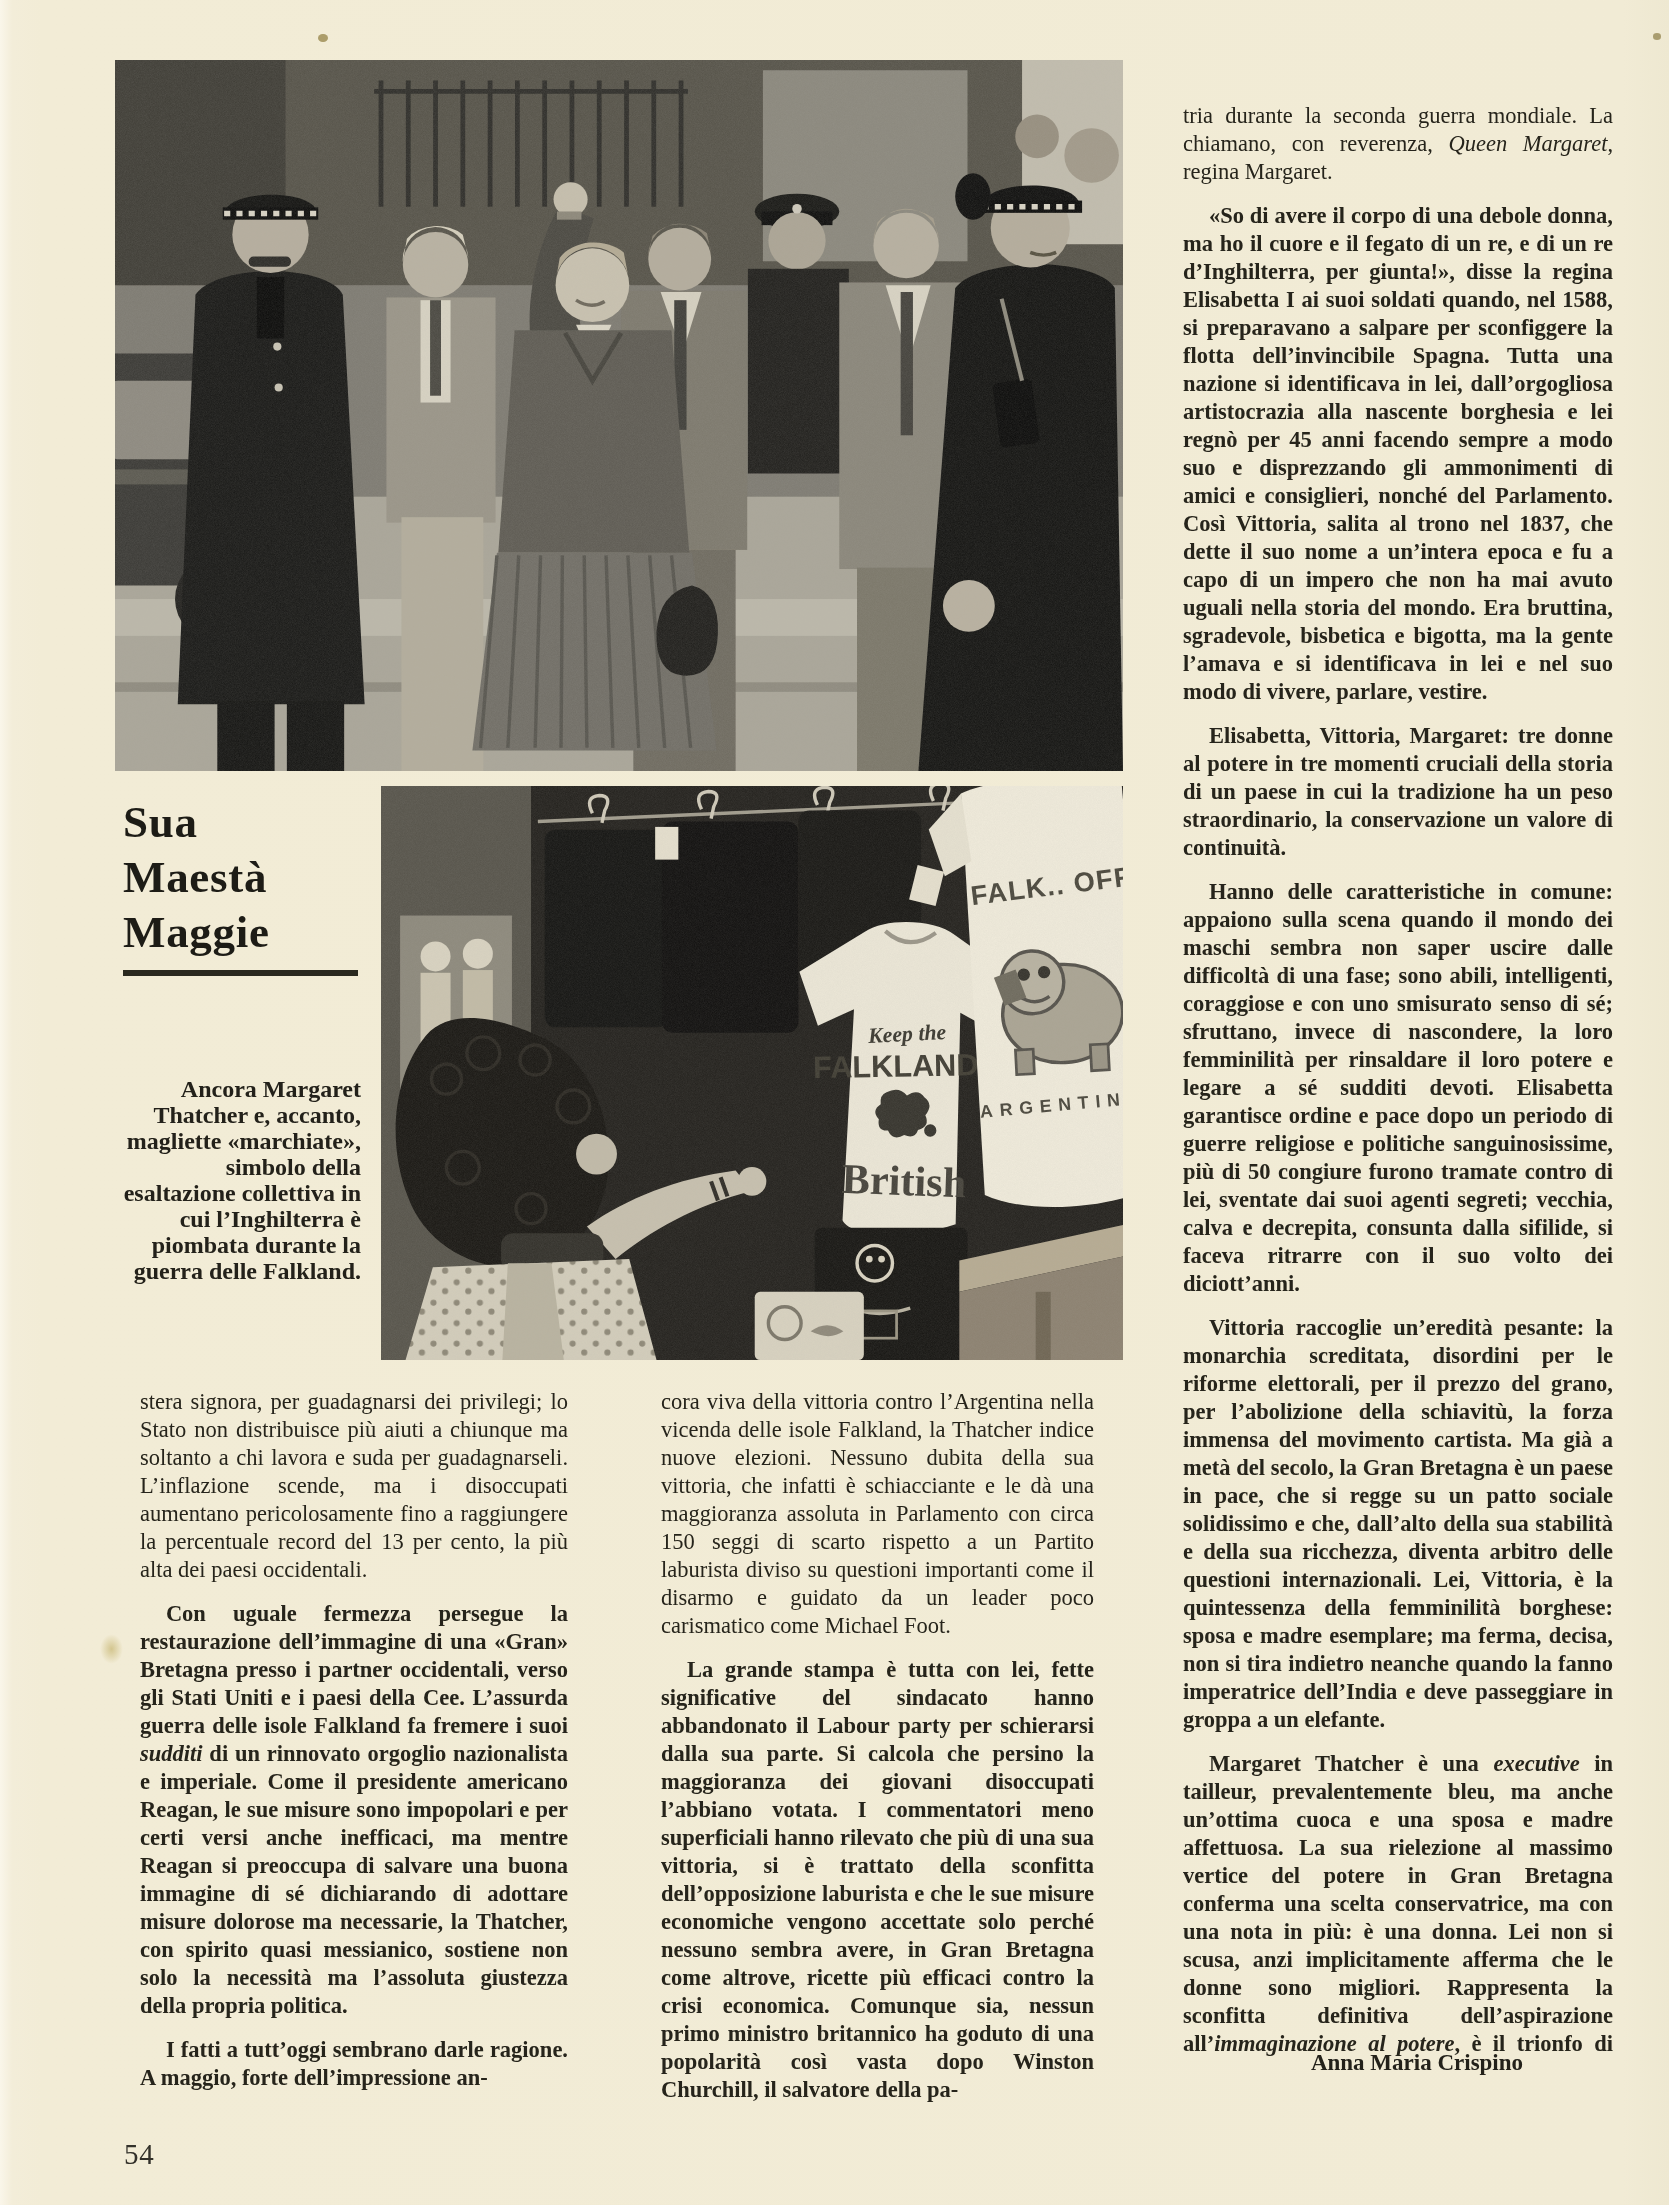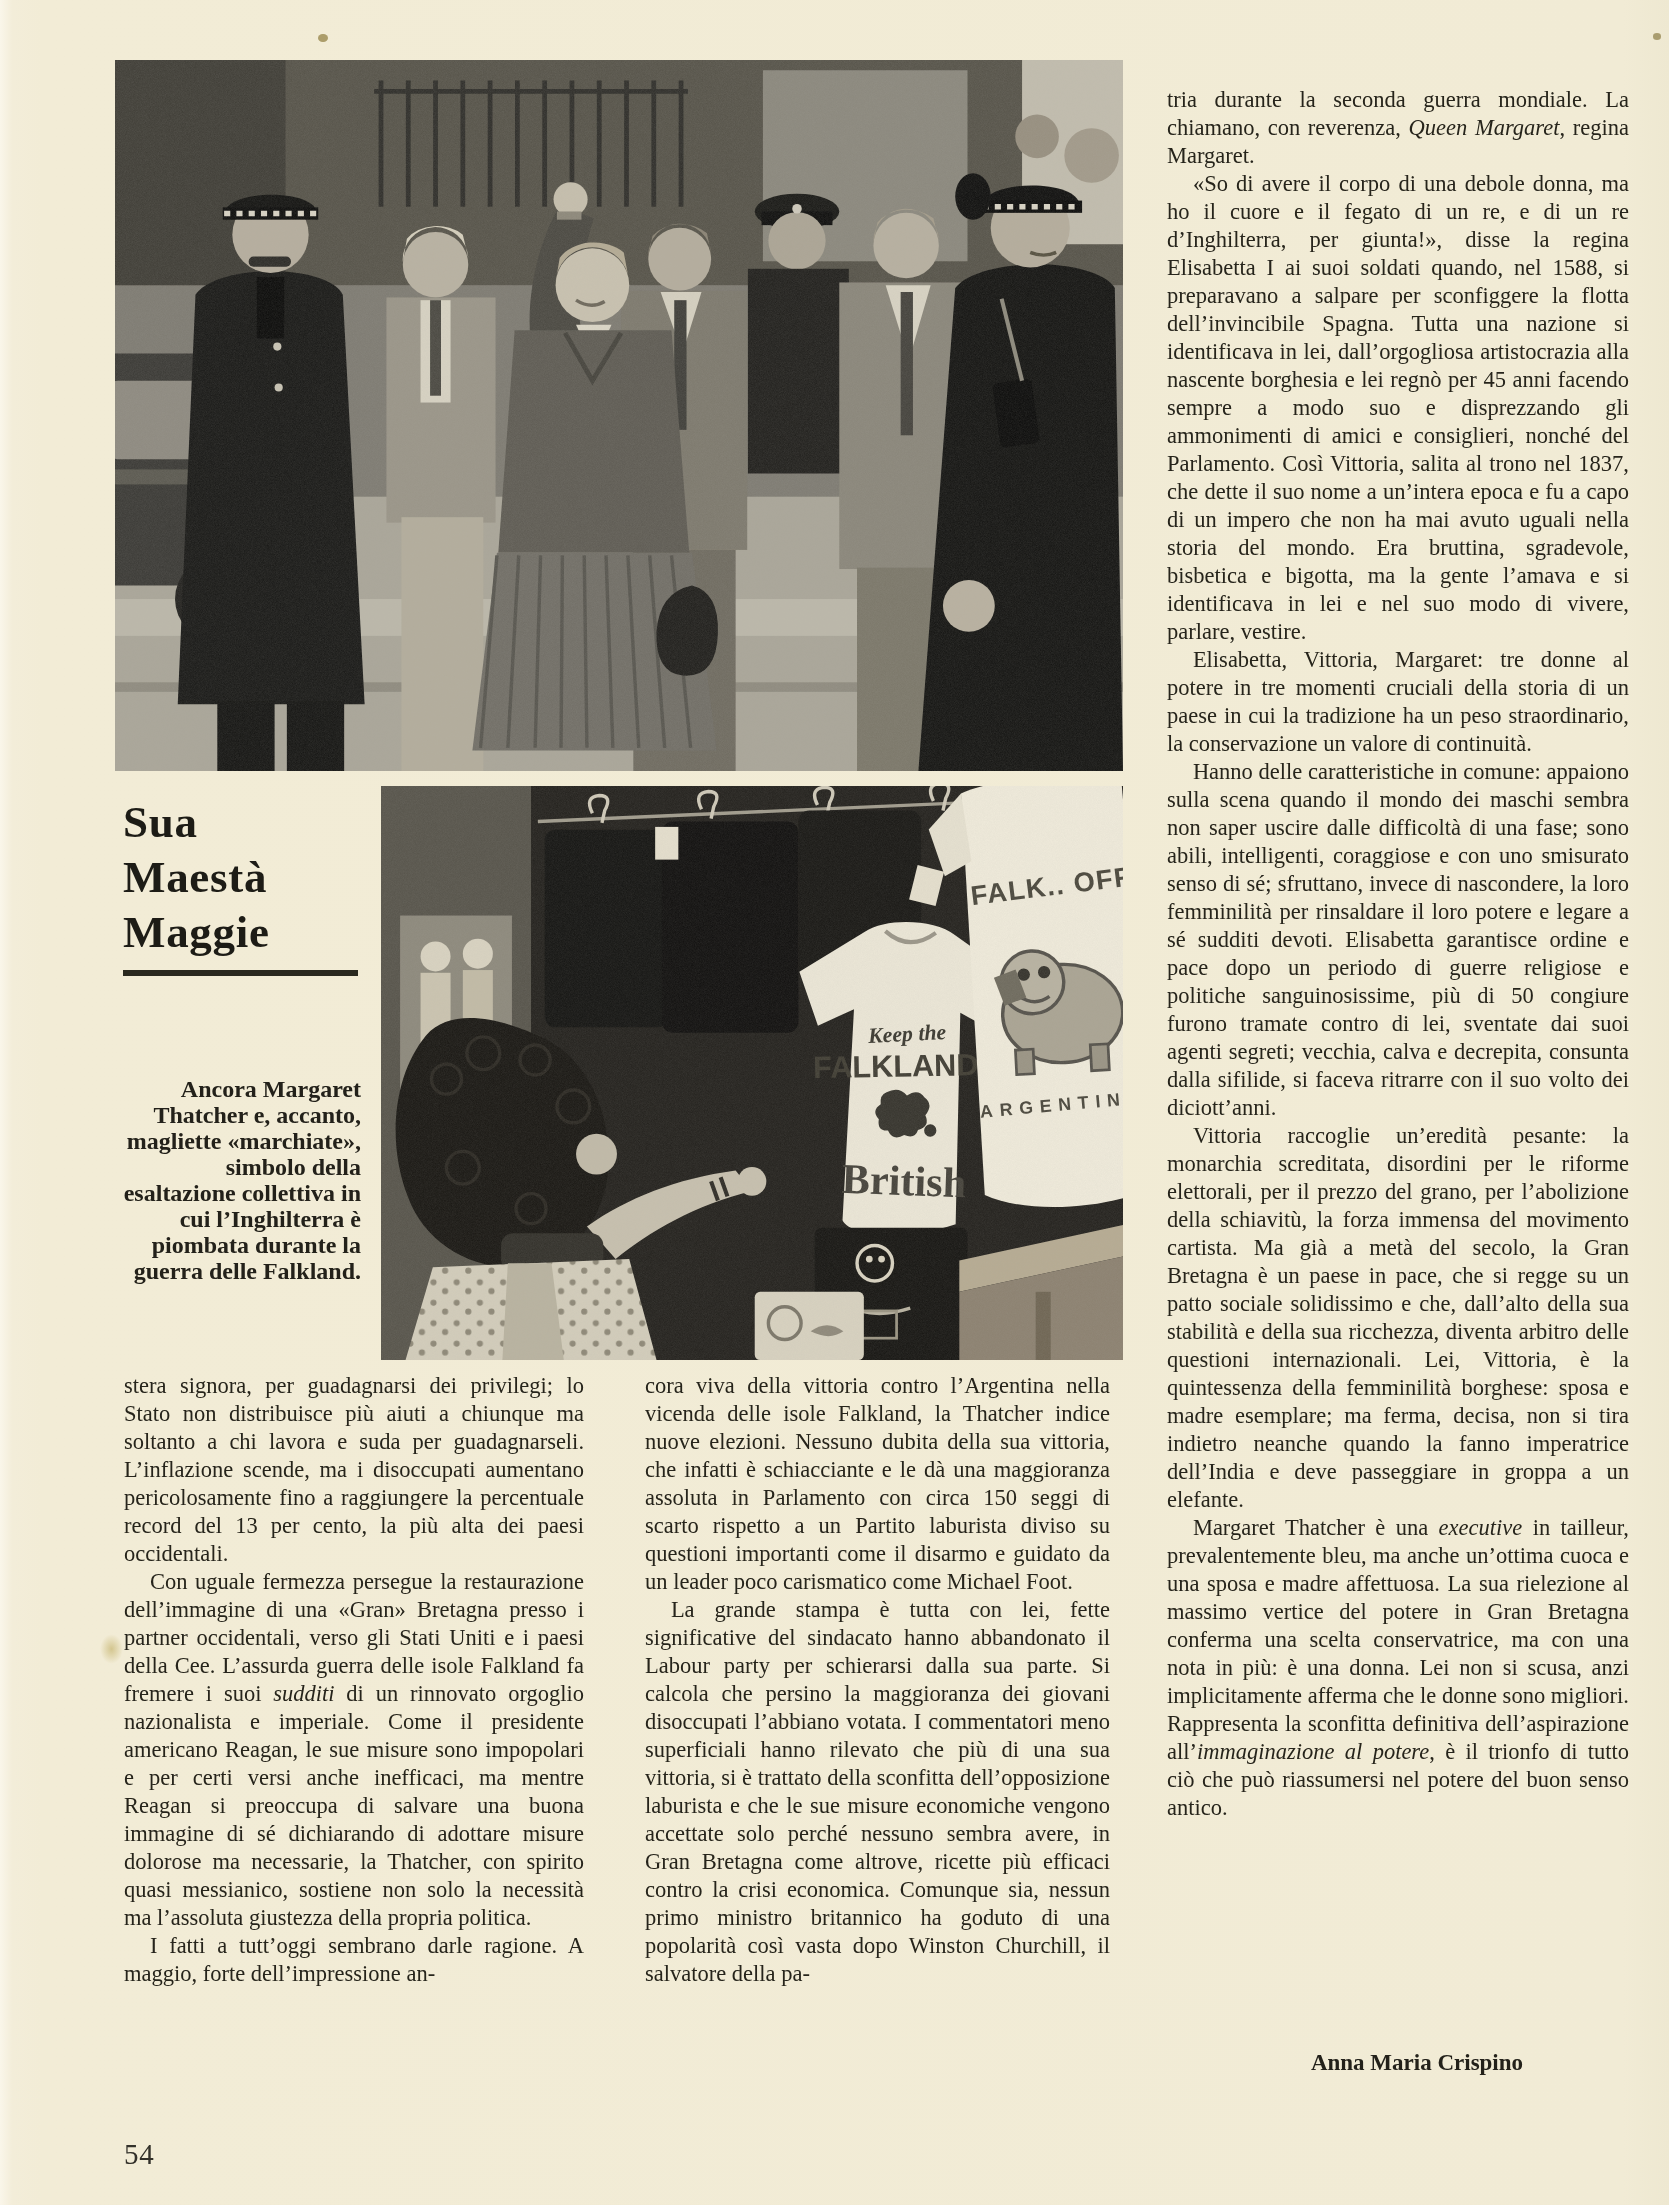--- a/index.html
+++ b/index.html
@@ -26,22 +26,22 @@
   .hl-rule{margin-top:9.5px;width:235px;height:6.1px;background:#2a291f;}
   .caption{
     position:absolute;left:121px;top:1076px;width:240px;
     font-weight:700;font-size:24px;line-height:26px;text-align:right;color:#23211a;
   }
   .col{
     position:absolute;
     font-size:22.5px;line-height:28px;text-align:justify;overflow:hidden;
     color:#26241b;
   }
-  .col p{margin:0;}
-  .col p + p{text-indent:1.15em;}
+  .col p{margin:16px;}
+  .col p + p{text-indent:1.15em;font-weight:bold;}
   .col1{left:124px;top:1372px;width:460px;height:756px;}
   .col2{left:645px;top:1372px;width:465px;height:756px;}
   .col3{left:1167px;top:86px;width:462px;height:1971px;}
   .it{font-style:italic;}
   .byline{
     position:absolute;left:1186px;top:2050px;width:462px;
     font-weight:700;font-size:23px;text-align:center;color:#23211a;
   }
   .page-number{
     position:absolute;left:124px;top:2138px;

